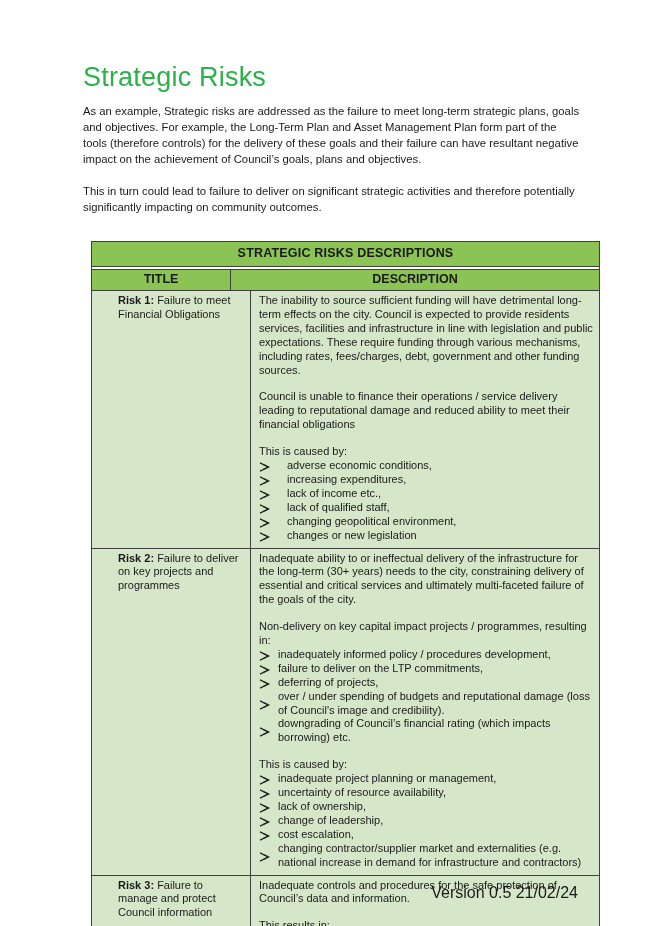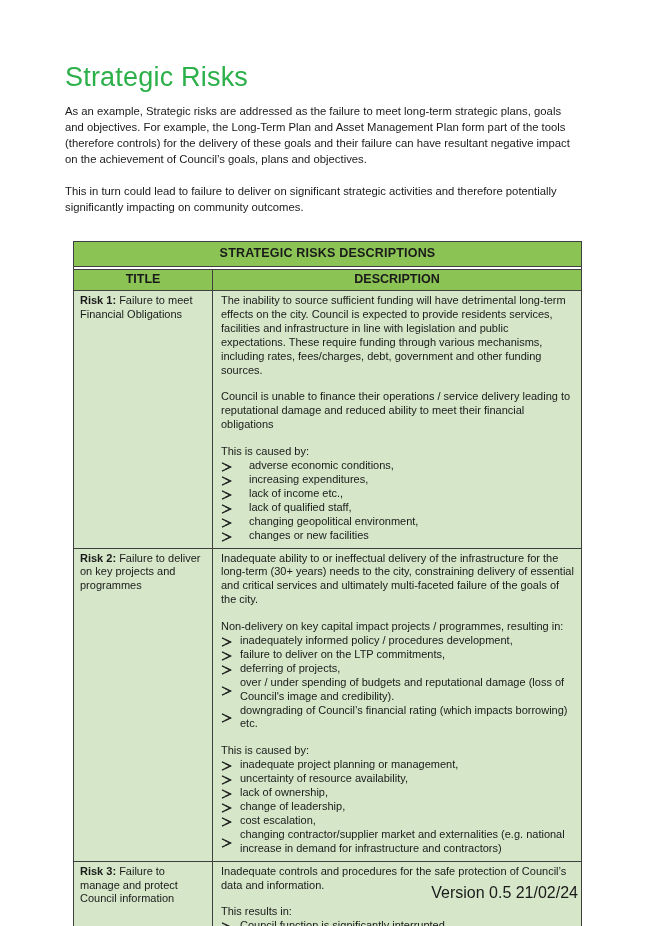--- a/index.html
+++ b/index.html
@@ -8,20 +8,21 @@
     width: 645px; height: 926px;
     font-family: "Liberation Sans", sans-serif;
     color: #1a1a1a;
     position: relative;
     overflow: hidden;
   }
   .page {
     position: absolute; inset: 0;
     padding: 62px 64px 0 65px;
     background: #fff;
+    margin-left: 18px;
   }
   .doc-title {
     font-size: 27px;
     font-weight: 400;
     color: var(--title-green, #2CB04A);
     letter-spacing: 0.2px;
     margin-bottom: 10px;
   }
   .intro p {
     font-size: 11.3px;
@@ -61,20 +62,21 @@
   .head-row .hcell {
     display: flex; align-items: center; justify-content: center;
   }
   .hcell.title-col { width: 139px; border-right: 1.2px solid var(--border, #3f3f3f); }
   .hcell.desc-col  { flex: 1; }
 
   .risk-row {
     display: flex;
     background: var(--cell-green, #D6E7C9);
     border-bottom: 1.2px solid var(--border, #3f3f3f);
+    padding-left: 20px;
   }
   .risk-row:last-child { border-bottom: none; }
   .cell { padding: 3px 6px 5px 6px; }
   .title-cell {
     width: 139px; flex: none;
     border-right: 1.2px solid var(--border, #3f3f3f);
   }
   .title-cell strong { font-weight: 700; }
   .desc-cell { flex: 1; padding-left: 8px; padding-right: 6px; }
   .para { }
@@ -157,21 +159,21 @@
                 <path d="M1 0.8 L9.6 5 L1 9.2" fill="none" stroke="#222" stroke-width="1.3" stroke-linejoin="miter"></path>
                 <path d="M4.2 2.6 L9.2 5 L4.2 7.4" fill="none" stroke="#222" stroke-width="1.1"></path>
               </svg>
               <span class="btxt">changing geopolitical environment,</span>
             </div>
             <div class="bullet wide">
               <svg class="arrow" viewBox="0 0 11 10">
                 <path d="M1 0.8 L9.6 5 L1 9.2" fill="none" stroke="#222" stroke-width="1.3" stroke-linejoin="miter"></path>
                 <path d="M4.2 2.6 L9.2 5 L4.2 7.4" fill="none" stroke="#222" stroke-width="1.1"></path>
               </svg>
-              <span class="btxt">changes or new facilities</span>
+              <span class="btxt">changes or new legislation</span>
             </div>
           </div>
         </div>
         <div class="risk-row">
           <div class="cell title-cell"><strong>Risk 2:</strong> Failure to deliver on key projects and programmes</div>
           <div class="cell desc-cell">
             <div class="para">Inadequate ability to or ineffectual delivery of the infrastructure for the long-term (30+ years) needs to the city, constraining delivery of essential and critical services and ultimately multi-faceted failure of the goals of the city.</div>
             <div class="vgap"></div>
             <div class="para">Non-delivery on key capital impact projects / programmes, resulting in:</div>
             <div class="bullet">

